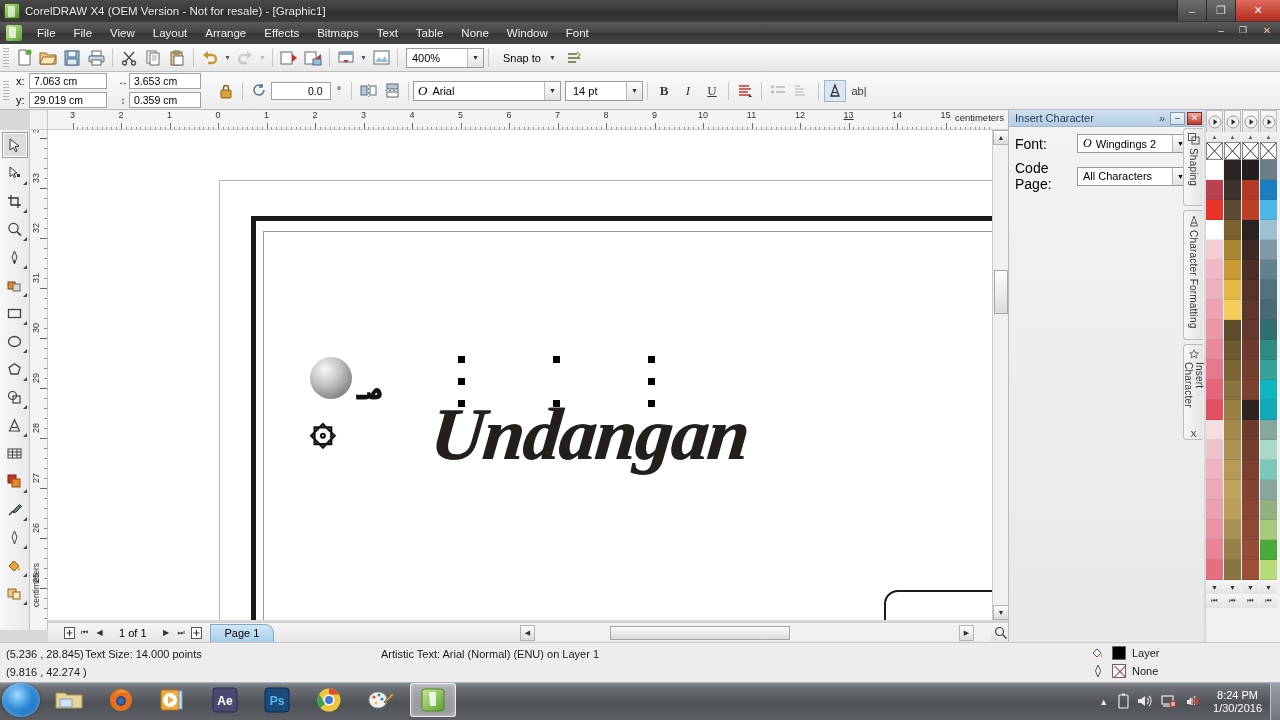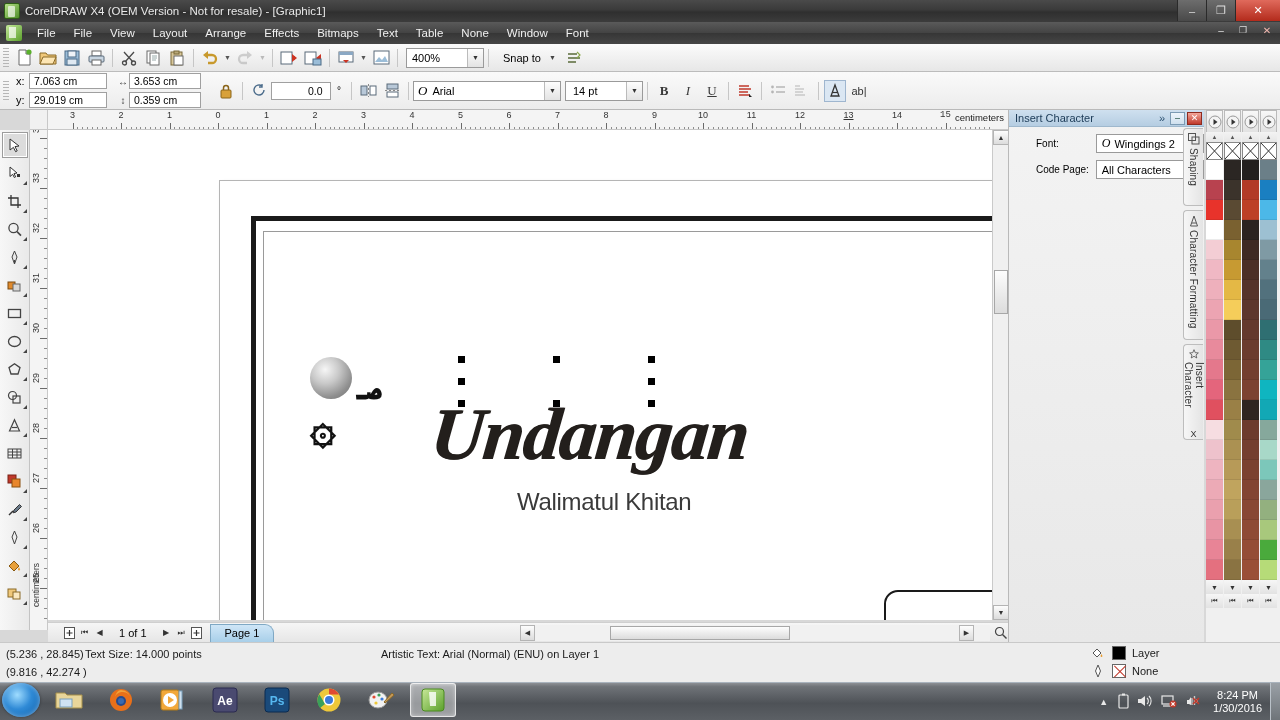--- a/index.html
+++ b/index.html
@@ -156,21 +156,21 @@
   
   .docker{position:absolute;left:1008px;top:110px;width:196px;height:532px;
     background:linear-gradient(180deg,#f3f3f3,#e8e8e8);border-left:1px solid #b9b9b9;}
   .dk-title{height:17px;background:linear-gradient(180deg,#cfe0ef,#b5cde2);
     display:flex;align-items:center;padding-left:6px;font-size:11px;color:#1b3a56;border-bottom:1px solid #9fb8cd;}
   .dk-title .sp{flex:1;}
   .dk-tb{width:15px;height:13px;margin-right:2px;display:flex;align-items:center;justify-content:center;
     font-size:9px;border:1px solid #7c9bb4;background:linear-gradient(180deg,#eef5fb,#cfe0ee);color:#143;}
   .dk-tb.x{background:linear-gradient(180deg,#f3a79a,#c0392b);border-color:#8e2b1f;color:#fff;}
   .dk-row{display:flex;align-items:center;margin:7px 0 0 6px;}
-  .dk-lab{font-size:10px;width:62px;margin-left:21px;}
+  .dk-lab{font-size:14px;width:62px;}
   .dk-combo{height:19px;border:1px solid #9a9a9a;background:#fff;display:flex;align-items:center;
     padding-left:5px;font-size:11px;position:relative;}
   .dk-combo .drop{position:absolute;right:0;top:0;bottom:0;width:16px;display:flex;align-items:center;justify-content:center;
     background:linear-gradient(180deg,#fdfdfd,#e0e0e0);border-left:1px solid #b5b5b5;font-size:7px;}
 
   
   .dktabs{position:absolute;left:1183px;top:128px;width:22px;height:310px;}
   .dktab{width:20px;background:linear-gradient(90deg,#f6f6f6,#e4e4e4);border:1px solid #bdbdbd;border-right:none;
     border-radius:4px 0 0 4px;margin-bottom:4px;display:flex;flex-direction:column;align-items:center;
     padding-top:4px;font-size:10px;color:#333;}
@@ -662,21 +662,21 @@
       <div class="tickmin" style="left: 853.85px;"></div>
       <div class="tickmin" style="left: 858.7px;"></div>
       <div class="tickmin" style="left: 863.55px;"></div>
       <div class="tickmin" style="left: 868.4px;"></div>
       <div class="tickmin" style="left: 873.25px;"></div>
       <div class="tickmin" style="left: 878.1px;"></div>
       <div class="tickmin" style="left: 882.95px;"></div>
       <div class="tickmin" style="left: 887.8px;"></div>
       <div class="tickmin" style="left: 892.65px;"></div>
       <div class="tickmaj" style="left: 897.5px;"></div>
-      <div class="tlab" style="left: 897.5px; font-family: Liberation Mono, monospace;">15</div>
+      <div class="tlab" style="left: 897.5px;">15</div>
       <div class="tickmin" style="left: 902.35px;"></div>
       <div class="tickmin" style="left: 907.2px;"></div>
       <div class="tickmin" style="left: 912.05px;"></div>
       <div class="tickmin" style="left: 916.9px;"></div>
       <div class="tickmin" style="left: 921.75px;"></div>
       <div class="tickmin" style="left: 926.6px;"></div>
       <div class="tickmin" style="left: 931.45px;"></div>
       <div class="tickmin" style="left: 936.3px;"></div>
       <div class="tickmin" style="left: 941.15px;"></div>
     </div>
@@ -861,21 +861,20 @@
   <div class="canvaswrap">
     <div class="page"></div>
     <div class="inner-border"></div>
     <div class="thin-border"></div>
 
     <div class="sphere"></div>
     <div class="orn orn1">؃</div>
     <div class="orn orn2">۞</div>
 
     <div class="undangan">Undangan</div>
-    <div class="walimatul">Walimatul Khitan</div>
 
     <div class="selh" style="left:410px;top:226px"></div>
     <div class="selh" style="left:505px;top:226px"></div>
     <div class="selh" style="left:600px;top:226px"></div>
     <div class="selh" style="left:410px;top:248px"></div>
     <div class="selh" style="left:600px;top:248px"></div>
     <div class="selh" style="left:410px;top:270px"></div>
     <div class="selh" style="left:505px;top:270px"></div>
     <div class="selh" style="left:600px;top:270px"></div>
 

